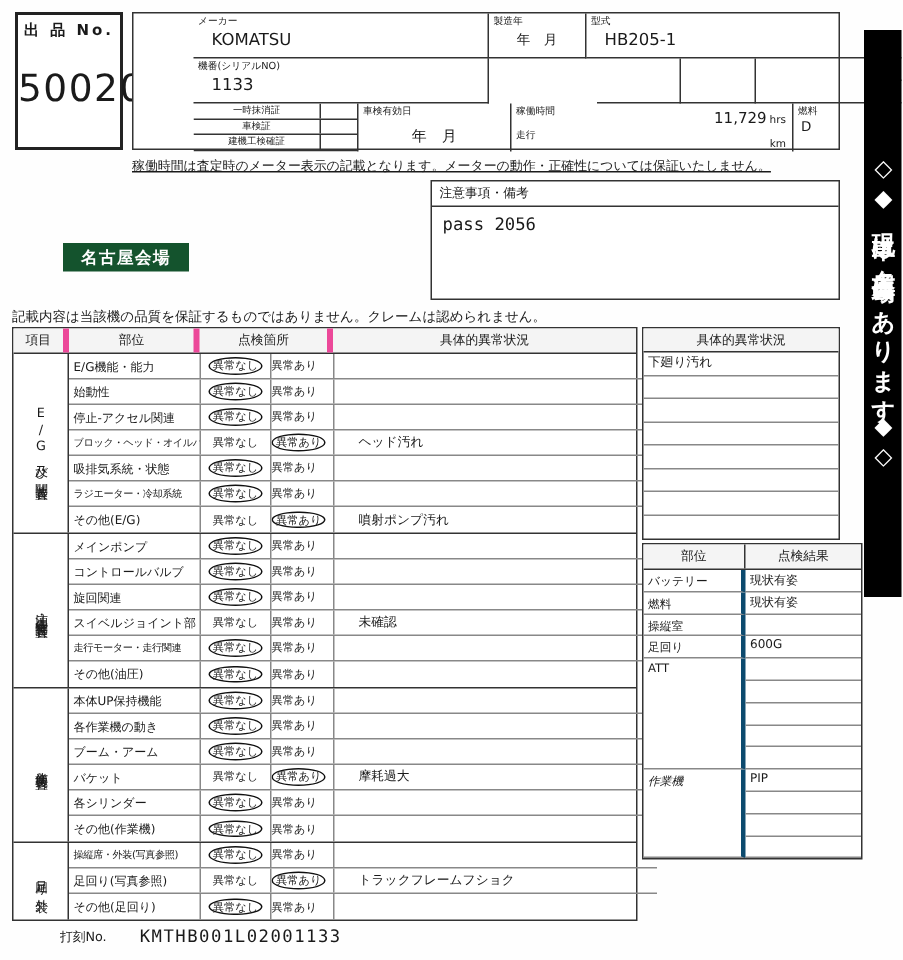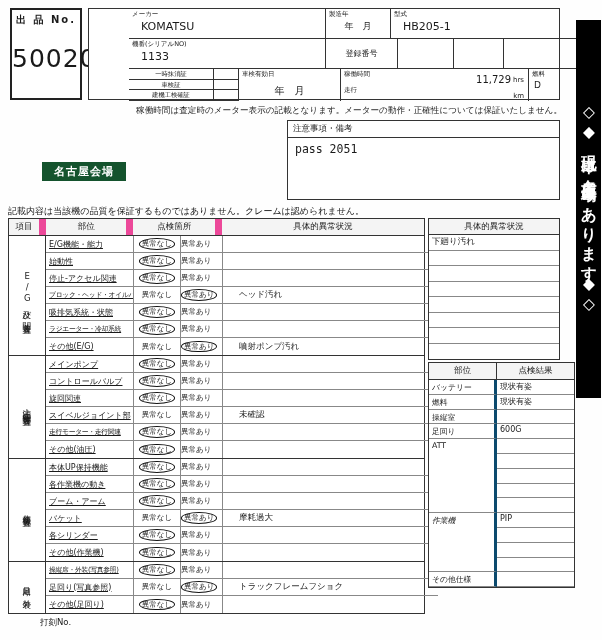--- a/index.html
+++ b/index.html
@@ -16,42 +16,42 @@
   .slab{font-size:6.5px;color:#222;padding:1px 3px;white-space:nowrap;}
   .sval{font-size:11px;padding:0 3px 0 12px;white-space:nowrap;}
   .ymval{font-size:9px;display:flex;justify-content:space-around;padding:0 8px;}
   .docrow{display:flex;height:10.66px;border-bottom:1px solid #333;box-sizing:border-box;}
   .doclabel{width:85px;border-right:1px solid #333;font-size:6.3px;text-align:center;line-height:10px;box-sizing:border-box;white-space:nowrap;overflow:hidden;}
   .docval{flex:1;}
   .hrow{display:flex;height:16px;box-sizing:border-box;align-items:flex-end;}
   .hlab{font-size:6.5px;padding:1px 3px;align-self:flex-start;}
   .hval{margin-left:auto;font-size:10px;padding-right:2px;}
   .hunit{font-size:7px;padding:0 4px 1px 0;}
-  .meter-note{left:88px;top:105px;width:474px;font-size:8.6px;text-align:right;white-space:nowrap;}
+  .meter-note{left:88px;top:105px;width:474px;font-size:8.6px;text-align:left;white-space:nowrap;text-decoration:underline;}
   
   .remarks{left:287px;top:120px;width:273px;height:80px;border:1px solid #333;background:#fff;}
   .remarks .hd{font-size:8.5px;padding:2px 5px;border-bottom:1px solid #333;}
   .remarks .bd{font-size:11.5px;padding:4px 7px;font-family:"DejaVu Sans Mono",monospace;}
   .venue{left:42px;top:162px;width:84px;height:19px;background:#14532d;color:#fff;font-size:11px;
          font-weight:bold;display:flex;align-items:center;justify-content:center;letter-spacing:1px;}
   .disclaimer{left:8px;top:205px;font-size:9px;white-space:nowrap;}
   
   .insp{left:8px;top:218px;width:417px;border:1px solid #333;background:#fff;}
   .ihead{display:flex;height:17px;background:#f4f4f4;border-bottom:1px solid #333;box-sizing:border-box;}
-  .ihc{font-size:8.5px;display:flex;align-items:center;justify-content:center;border-right:7px solid #ec4899;box-sizing:border-box;}
+  .ihc{font-size:8.5px;display:flex;align-items:center;justify-content:center;border-right:4px solid #ec4899;box-sizing:border-box;}
   .w-item{width:37px;} .w-part{width:88px;} .w-check{width:89px;} .w-det{width:203px;border-right:none;}
   .igrp{display:flex;border-bottom:1px solid #333;box-sizing:border-box;}
   .igrp:last-child{border-bottom:none;}
   .glabel{width:37px;border-right:1px solid #333;box-sizing:border-box;display:flex;align-items:center;justify-content:center;
           writing-mode:vertical-rl;text-orientation:upright;font-size:8.5px;letter-spacing:1px;line-height:1;}
   .grows{flex:1;}
   .irow{display:flex;height:17px;border-bottom:1px solid #888;box-sizing:border-box;}
   .irow:last-child{border-bottom:none;}
   .ic{box-sizing:border-box;border-right:1px solid #888;display:flex;align-items:center;overflow:hidden;}
-  .part{width:88px;font-size:8px;padding-left:3px;white-space:nowrap;text-decoration:underline;}
+  .part{width:88px;font-size:8px;padding-left:3px;white-space:nowrap;}
   .part.sm{font-size:6.8px;letter-spacing:-0.3px;}
   .ok{width:47px;justify-content:center;font-size:7.5px;}
   .ng{width:42px;font-size:7.5px;}
   .rem{width:203px;font-size:8.5px;padding-left:4px;border-right:none;white-space:nowrap;margin-left:12px;}
   .circ{border:1.3px solid #111;border-radius:50%;padding:0 2px;line-height:1.3;}
   
   .rdetail{left:428px;top:218px;width:132px;border:1px solid #333;background:#fff;}
   .rdetail .hd{height:16px;font-size:8.5px;background:#f4f4f4;border-bottom:1px solid #333;
                display:flex;align-items:center;justify-content:center;box-sizing:border-box;}
   .drow{height:15.5px;border-bottom:1px solid #888;box-sizing:border-box;font-size:8.5px;padding:1px 3px;white-space:nowrap;}
@@ -94,23 +94,20 @@
       <div class="slab">製造年</div>
       <div class="ymval">年　月</div>
     </div>
     <div class="tc" style="left:262px;top:0;width:210px;height:30px;border-right:none;">
       <div class="slab">型式</div>
       <div class="sval">HB205-1</div>
     </div>
     <div class="tc" style="left:0;top:30px;width:197px;height:30px;">
       <div class="slab">機番(シリアルNO)</div>
       <div class="sval">1133</div>
-    </div>
-    <div class="tc" style="left:197px;top:30px;width:72px;height:30px;">
-      <div class="slab" style="font-size:8px;text-align:center;margin-top:8px;">登録番号</div>
     </div>
     <div class="tc" style="left:269px;top:30px;width:56px;height:30px;"></div>
     <div class="tc" style="left:325px;top:30px;width:50px;height:30px;"></div>
     <div class="tc" style="left:375px;top:30px;width:75px;height:30px;"></div>
     <div class="tc" style="left:450px;top:30px;width:22px;height:15px;border-right:none;font-size:7px;display:flex;align-items:center;justify-content:center;">
       <span>A/C</span>
     </div>
     <div class="tc" style="left:450px;top:45px;width:22px;height:15px;border-right:none;font-size:8px;display:flex;align-items:center;justify-content:center;">
       <span>有</span>
     </div>
@@ -149,21 +146,21 @@
     <div class="tc" style="left:400px;top:60px;width:72px;height:32px;border-right:none;border-bottom:none;">
       <div class="slab">燃料</div>
       <div class="sval" style="font-size:9px;padding-left:5px;">D</div>
     </div>
   </div>
 
   <div class="abs meter-note">稼働時間は査定時のメーター表示の記載となります。メーターの動作・正確性については保証いたしません。</div>
 
   <div class="abs remarks">
     <div class="hd">注意事項・備考</div>
-    <div class="bd">pass 2051</div>
+    <div class="bd">pass 2056</div>
   </div>
 
   <div class="abs venue">名古屋会場</div>
 
   <div class="abs disclaimer">記載内容は当該機の品質を保証するものではありません。クレームは認められません。</div>
 
   <div class="abs insp">
     <div class="ihead">
       <div class="ihc w-item">項目</div>
       <div class="ihc w-part">部位</div>
@@ -470,28 +467,23 @@
         </div>
         <div class="rsec">
           <div class="rpart" style="height: 59.2px; font-style: italic;">作業機</div>
           <div class="rvals">
             <div class="rcell">PIP</div>
             <div class="rcell"></div>
             <div class="rcell"></div>
             <div class="rcell"></div>
           </div>
         </div>
-        <div class="rsec">
-          <div class="rpart" style="height: 14.8px;">その他仕様</div>
-          <div class="rvals">
-            <div class="rcell"></div>
-          </div>
-        </div>
       </div>
   </div>
 
   <div class="abs banner">◇◆現車は名古屋会場にあります◆◇</div>
 
   <div class="abs stamp">
     <span class="lab">打刻No.</span>
+    <span class="val">KMTHB001L02001133</span>
   </div>
 
 </div>
 
 </body></html>

